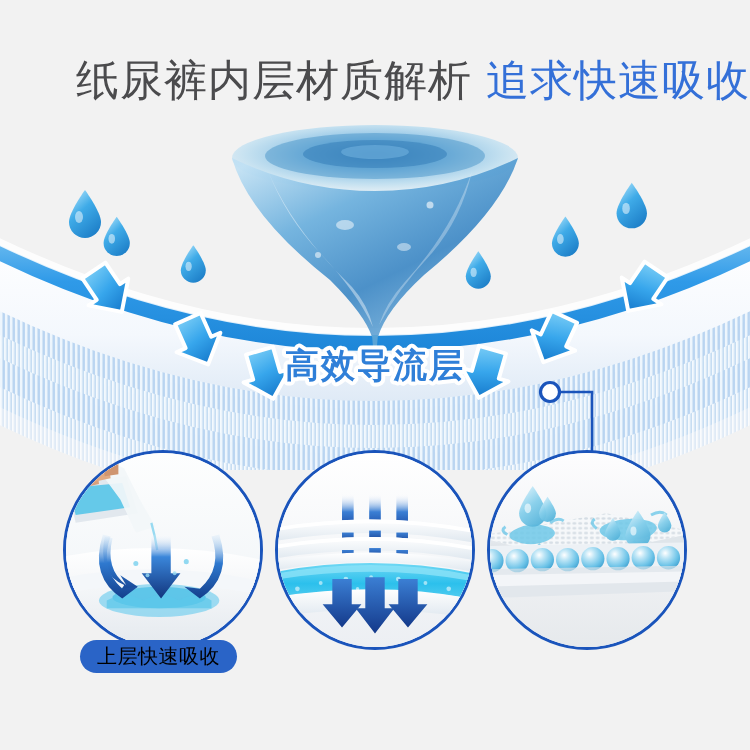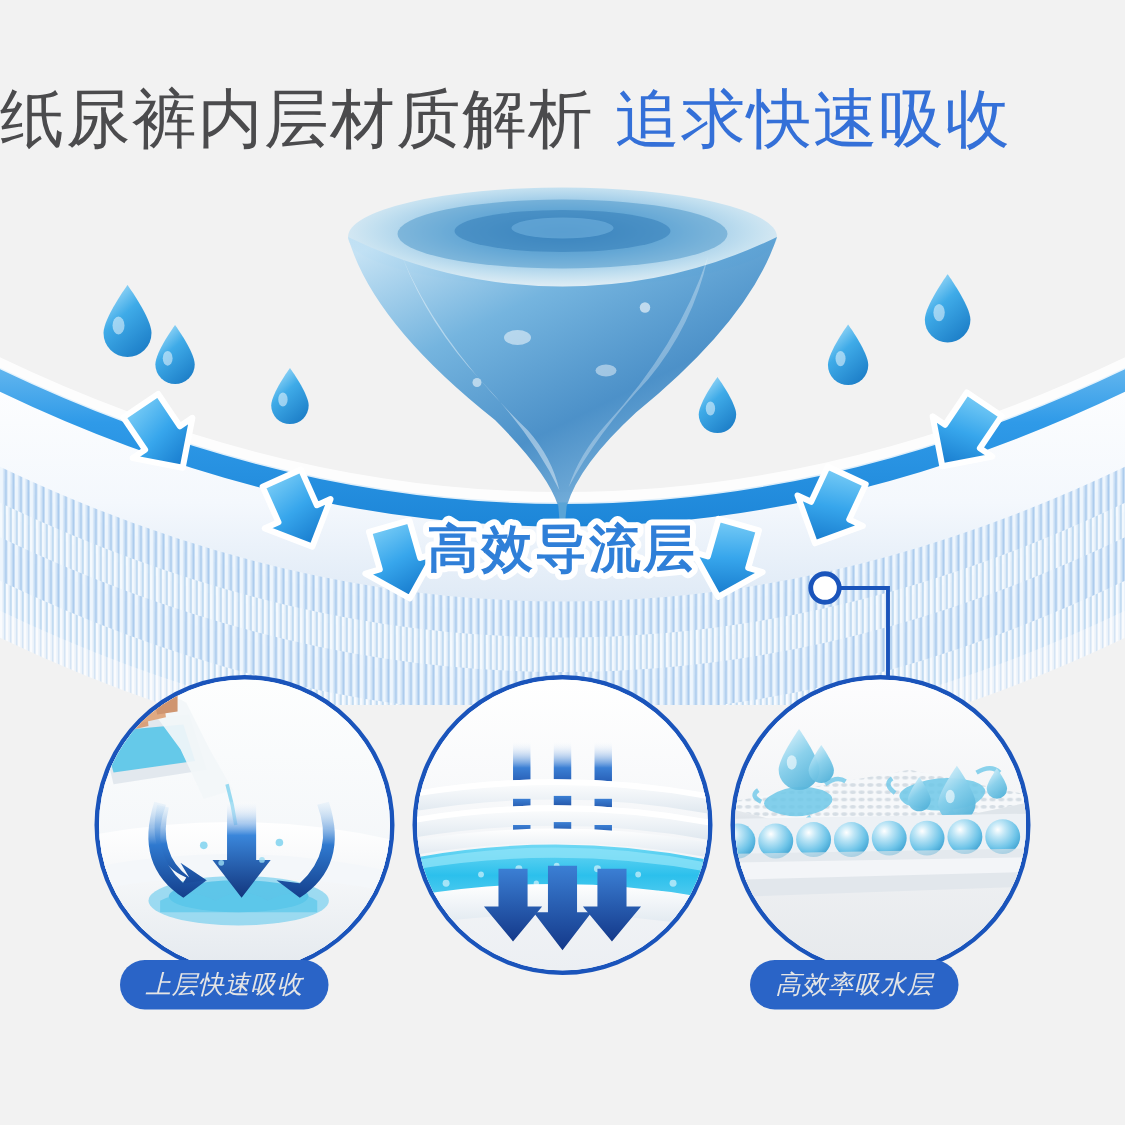--- a/index.html
+++ b/index.html
@@ -7,21 +7,21 @@
     width:750px;height:750px;overflow:hidden;
     background:#f2f2f2;
     font-family:"Liberation Sans","DejaVu Sans",sans-serif;
     position:relative;
   }
   #stage{position:absolute;inset:0;width:750px;height:750px;overflow:hidden;}
 
   
   .headline{
     position:absolute;left:0;top:56px;width:750px;
-    text-align:left;white-space:nowrap;
+    text-align:right;white-space:nowrap;
     font-size:43px;line-height:1.15;font-weight:300;
     letter-spacing:1px;
   }
   .headline .h-dark{color:#4b4b4d;}
   .headline .h-blue{color:#3470d8;margin-left:14px;}
 
   
   #hero{position:absolute;left:0;top:105px;width:750px;height:365px;}
 
   
@@ -33,25 +33,24 @@
   }
   .circ.c1{left:63px;top:2px;}
   .circ.c2{left:275px;top:2px;}
   .circ.c3{left:487px;top:2px;}
   .circ svg{display:block;width:100%;height:100%;}
 
   
   .pills{position:absolute;left:0;top:640px;width:750px;height:40px;}
   .pill{
     position:absolute;height:33px;line-height:33px;
-    border-radius:17px;background:#2a64c7;color:#e5e5e5;
-    font-size:17px;font-weight:400;text-align:center;
+    border-radius:17px;background:#2a64c7;color:#000000;
+    font-size:20px;font-weight:400;text-align:center;
     padding:0 17px;white-space:nowrap;
     letter-spacing:.5px;
-    font-style:italic;
   }
   .pill.p1{left:80px;}
   .pill.p2{left:291px;}
   .pill.p3{left:500px;}
 
   
   #connector{position:absolute;left:0;top:0;width:750px;height:750px;
              pointer-events:none;}
 </style>
 </head>
@@ -457,16 +456,15 @@
         </g>
 
         <path d="M-14 126 L214 122 L214 134 L-14 140 Z" fill="#f3f5f8"></path>
         <path d="M-14 138 L214 132 L214 142 L-14 150 Z" fill="#e2e7ec"></path>
       </svg>
     </div>
   </div>
 
   <div class="pills">
     <div class="pill p1">上层快速吸收</div>
-    <div class="pill p3">高效率吸水层</div>
   </div>
 
 </div>
 
 </body></html>

